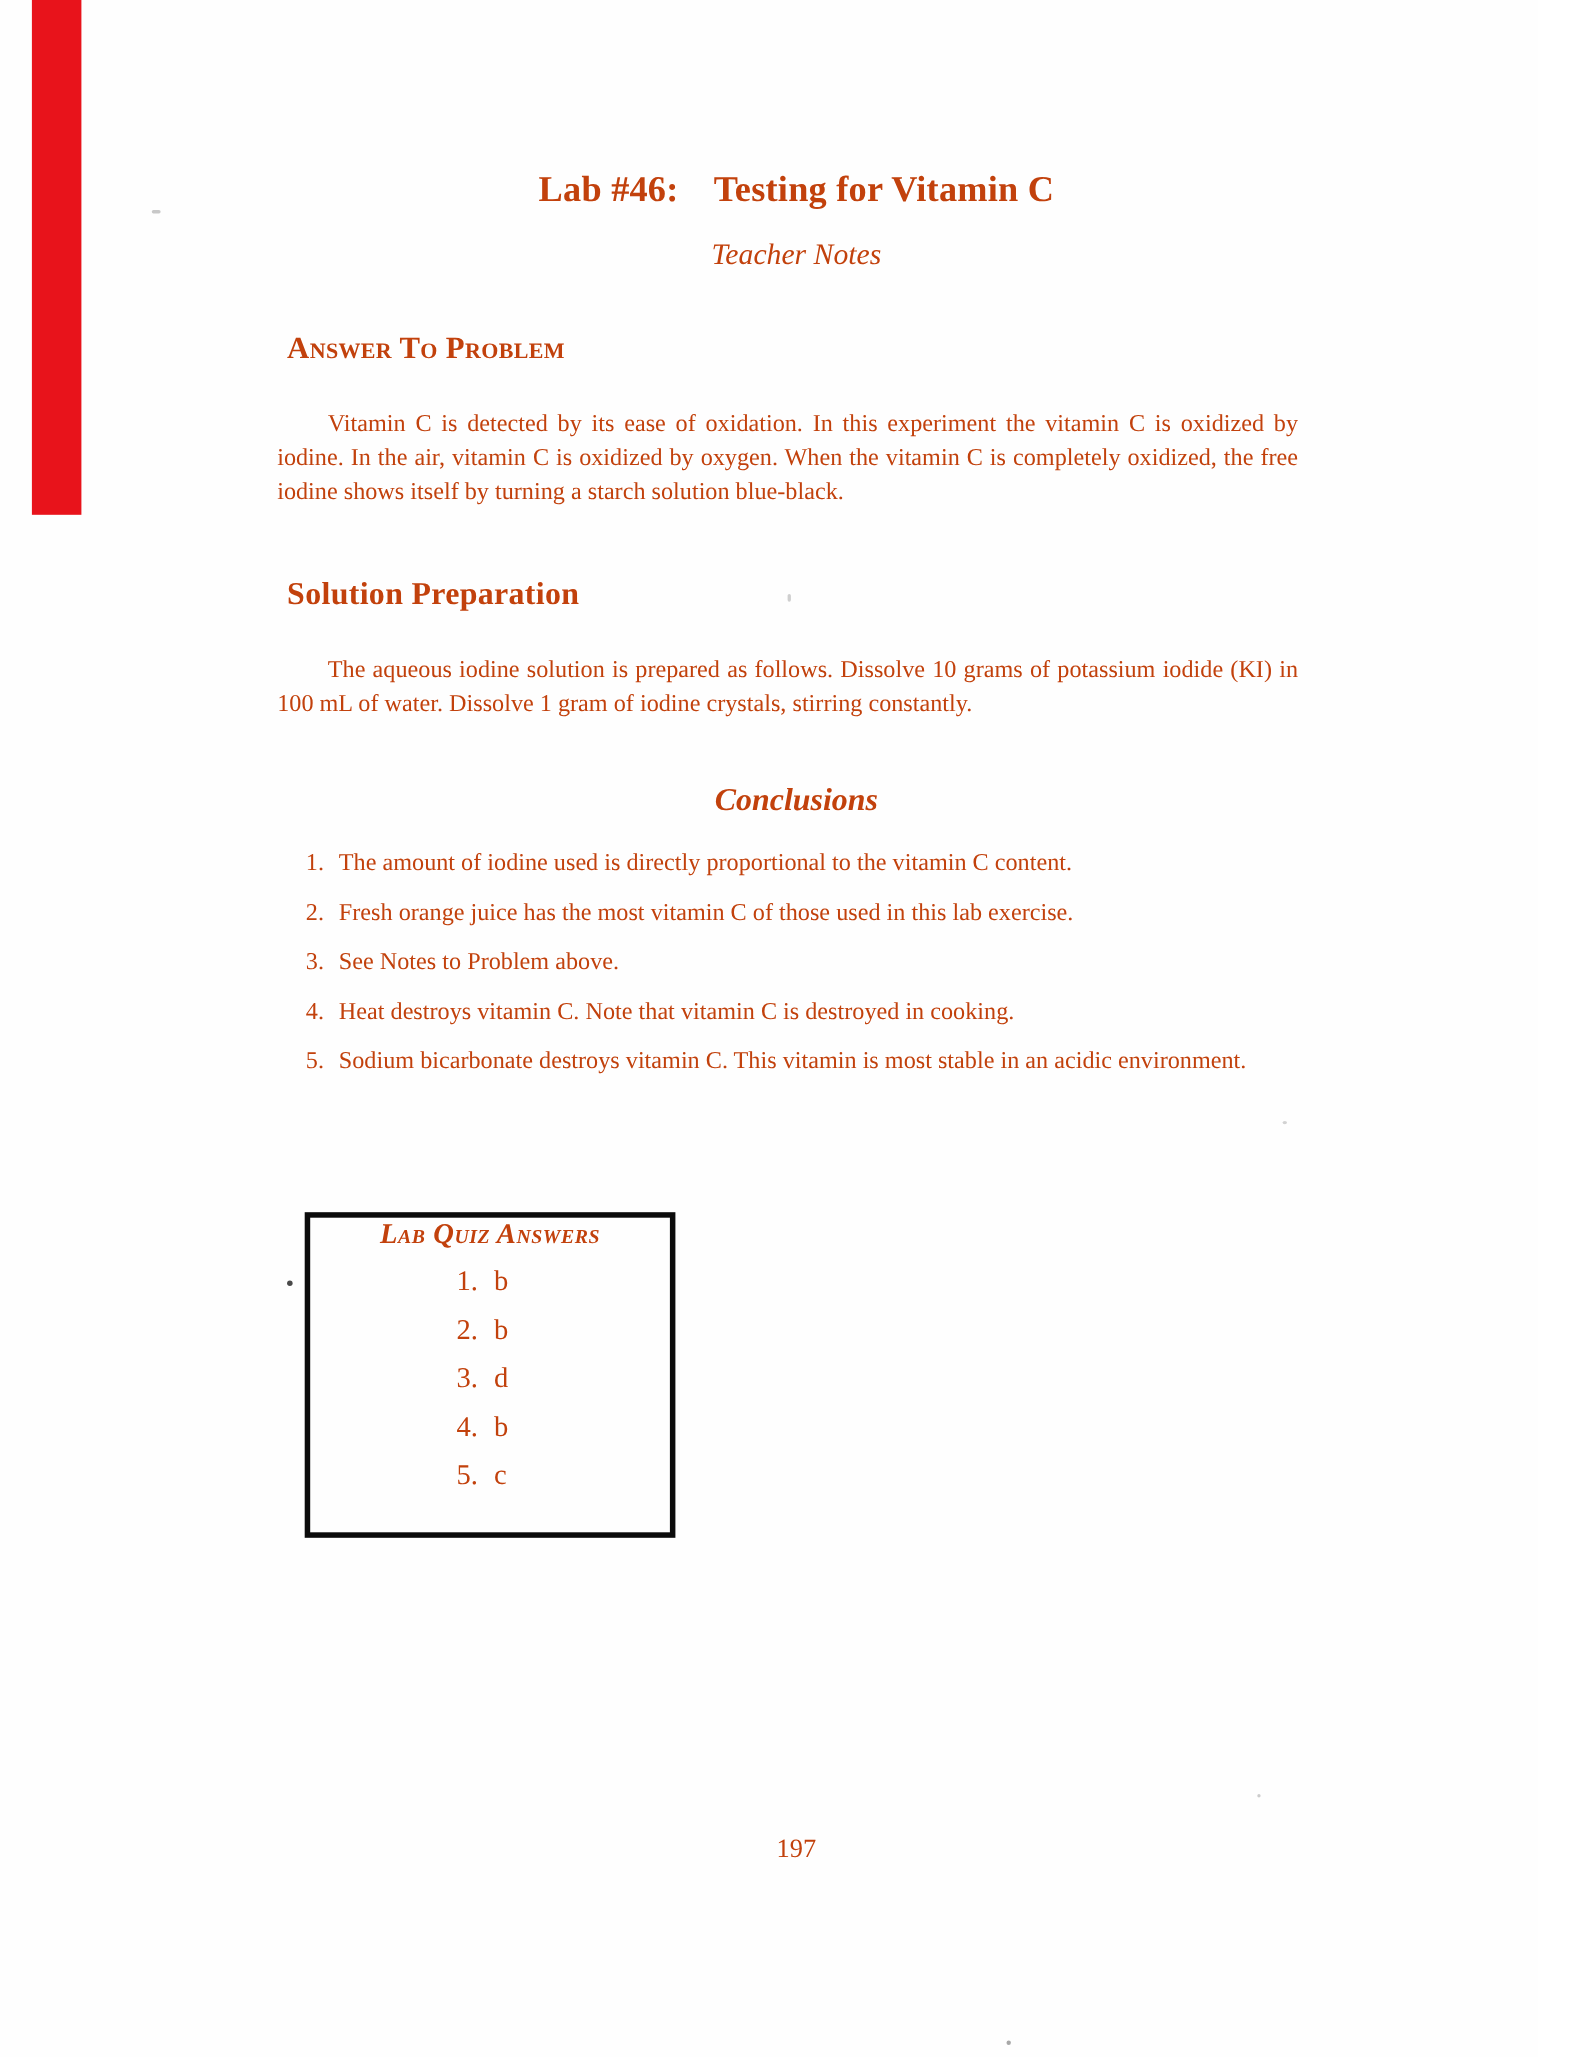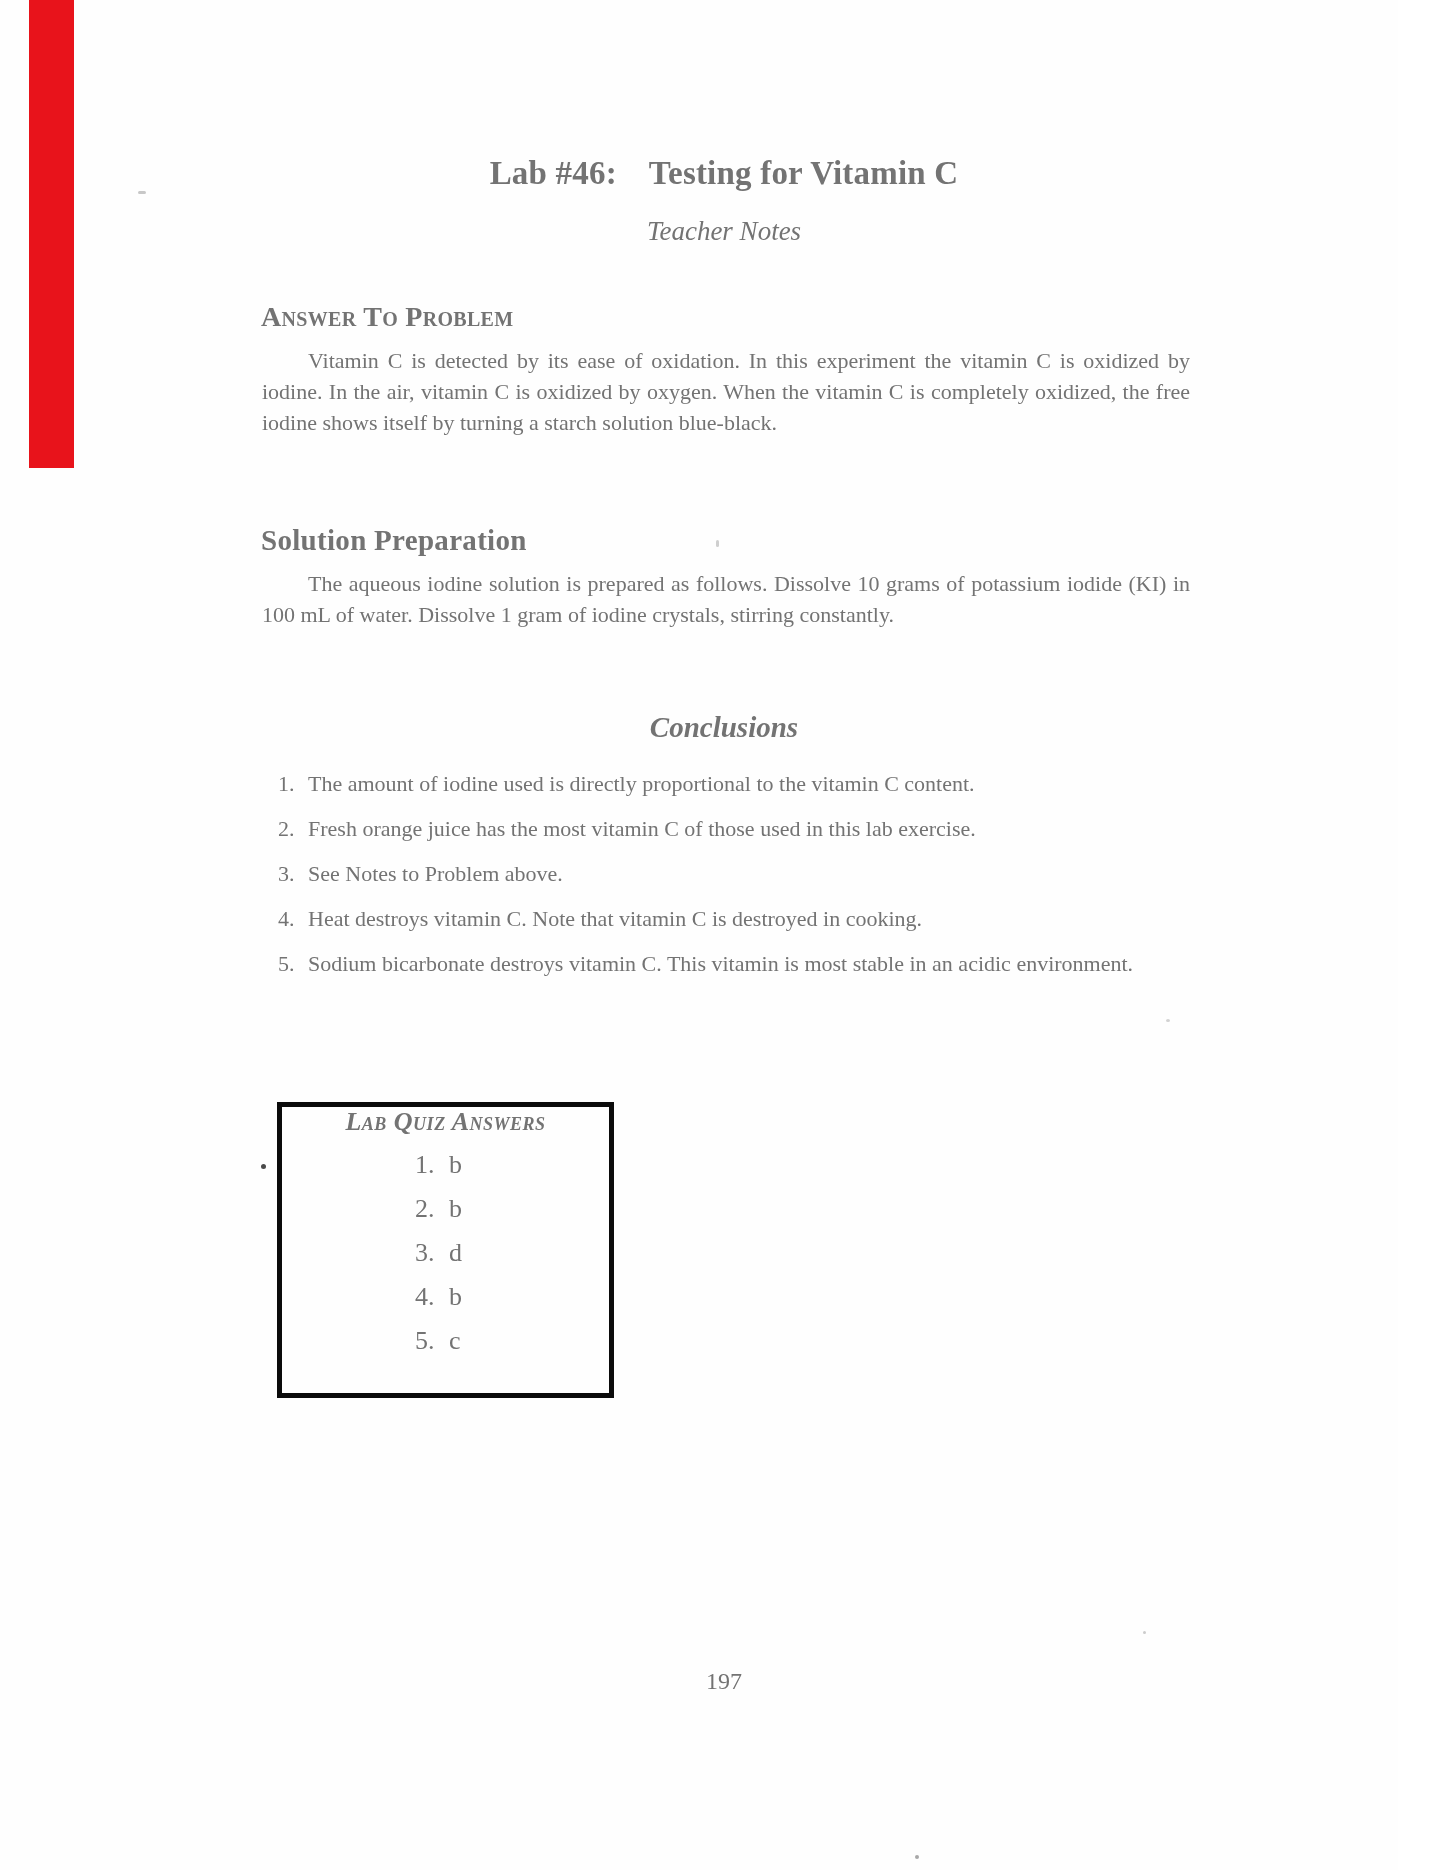--- a/index.html
+++ b/index.html
@@ -3,21 +3,21 @@
 <meta charset="utf-8">
 <style>
   * { margin: 0; padding: 0; box-sizing: border-box; }
   html, body { background: #ffffff; }
   .page {
     position: relative;
     width: 1398px;
     height: 1870px;
     background: #fefefe;
     font-family: "Liberation Serif", serif;
-    color: #737373;
+    color: #c2410c;
     overflow: hidden;
   }
   .red-stripe {
     position: absolute;
     left: 29px; top: 0;
     width: 45px; height: 468px;
   }
   .title-row {
     position: absolute;
     top: 155px; left: 230px; width: 988px;
@@ -37,24 +37,25 @@
     position: absolute;
     left: 261px;
     font-size: 28px; font-weight: bold;
     letter-spacing: 0.3px;
   }
   .small-caps { font-variant: small-caps; }
   .h-answer { top: 301px; }
   .h-solution { top: 524px; font-size: 29px; font-variant: normal; }
   .body-par {
     position: absolute;
-    left: 262px; width: 928px;
+    left: 252px; width: 928px;
     font-size: 22px; line-height: 31px;
     text-align: justify;
     text-indent: 46px;
+    margin-top: 24px;
   }
   .p-answer { top: 345px; }
   .p-solution { top: 568px; }
   .h-conclusions {
     position: absolute;
     top: 711px; left: 230px; width: 988px;
     text-align: center;
     font-size: 29px; font-weight: bold; font-style: italic;
   }
   .c-list {

